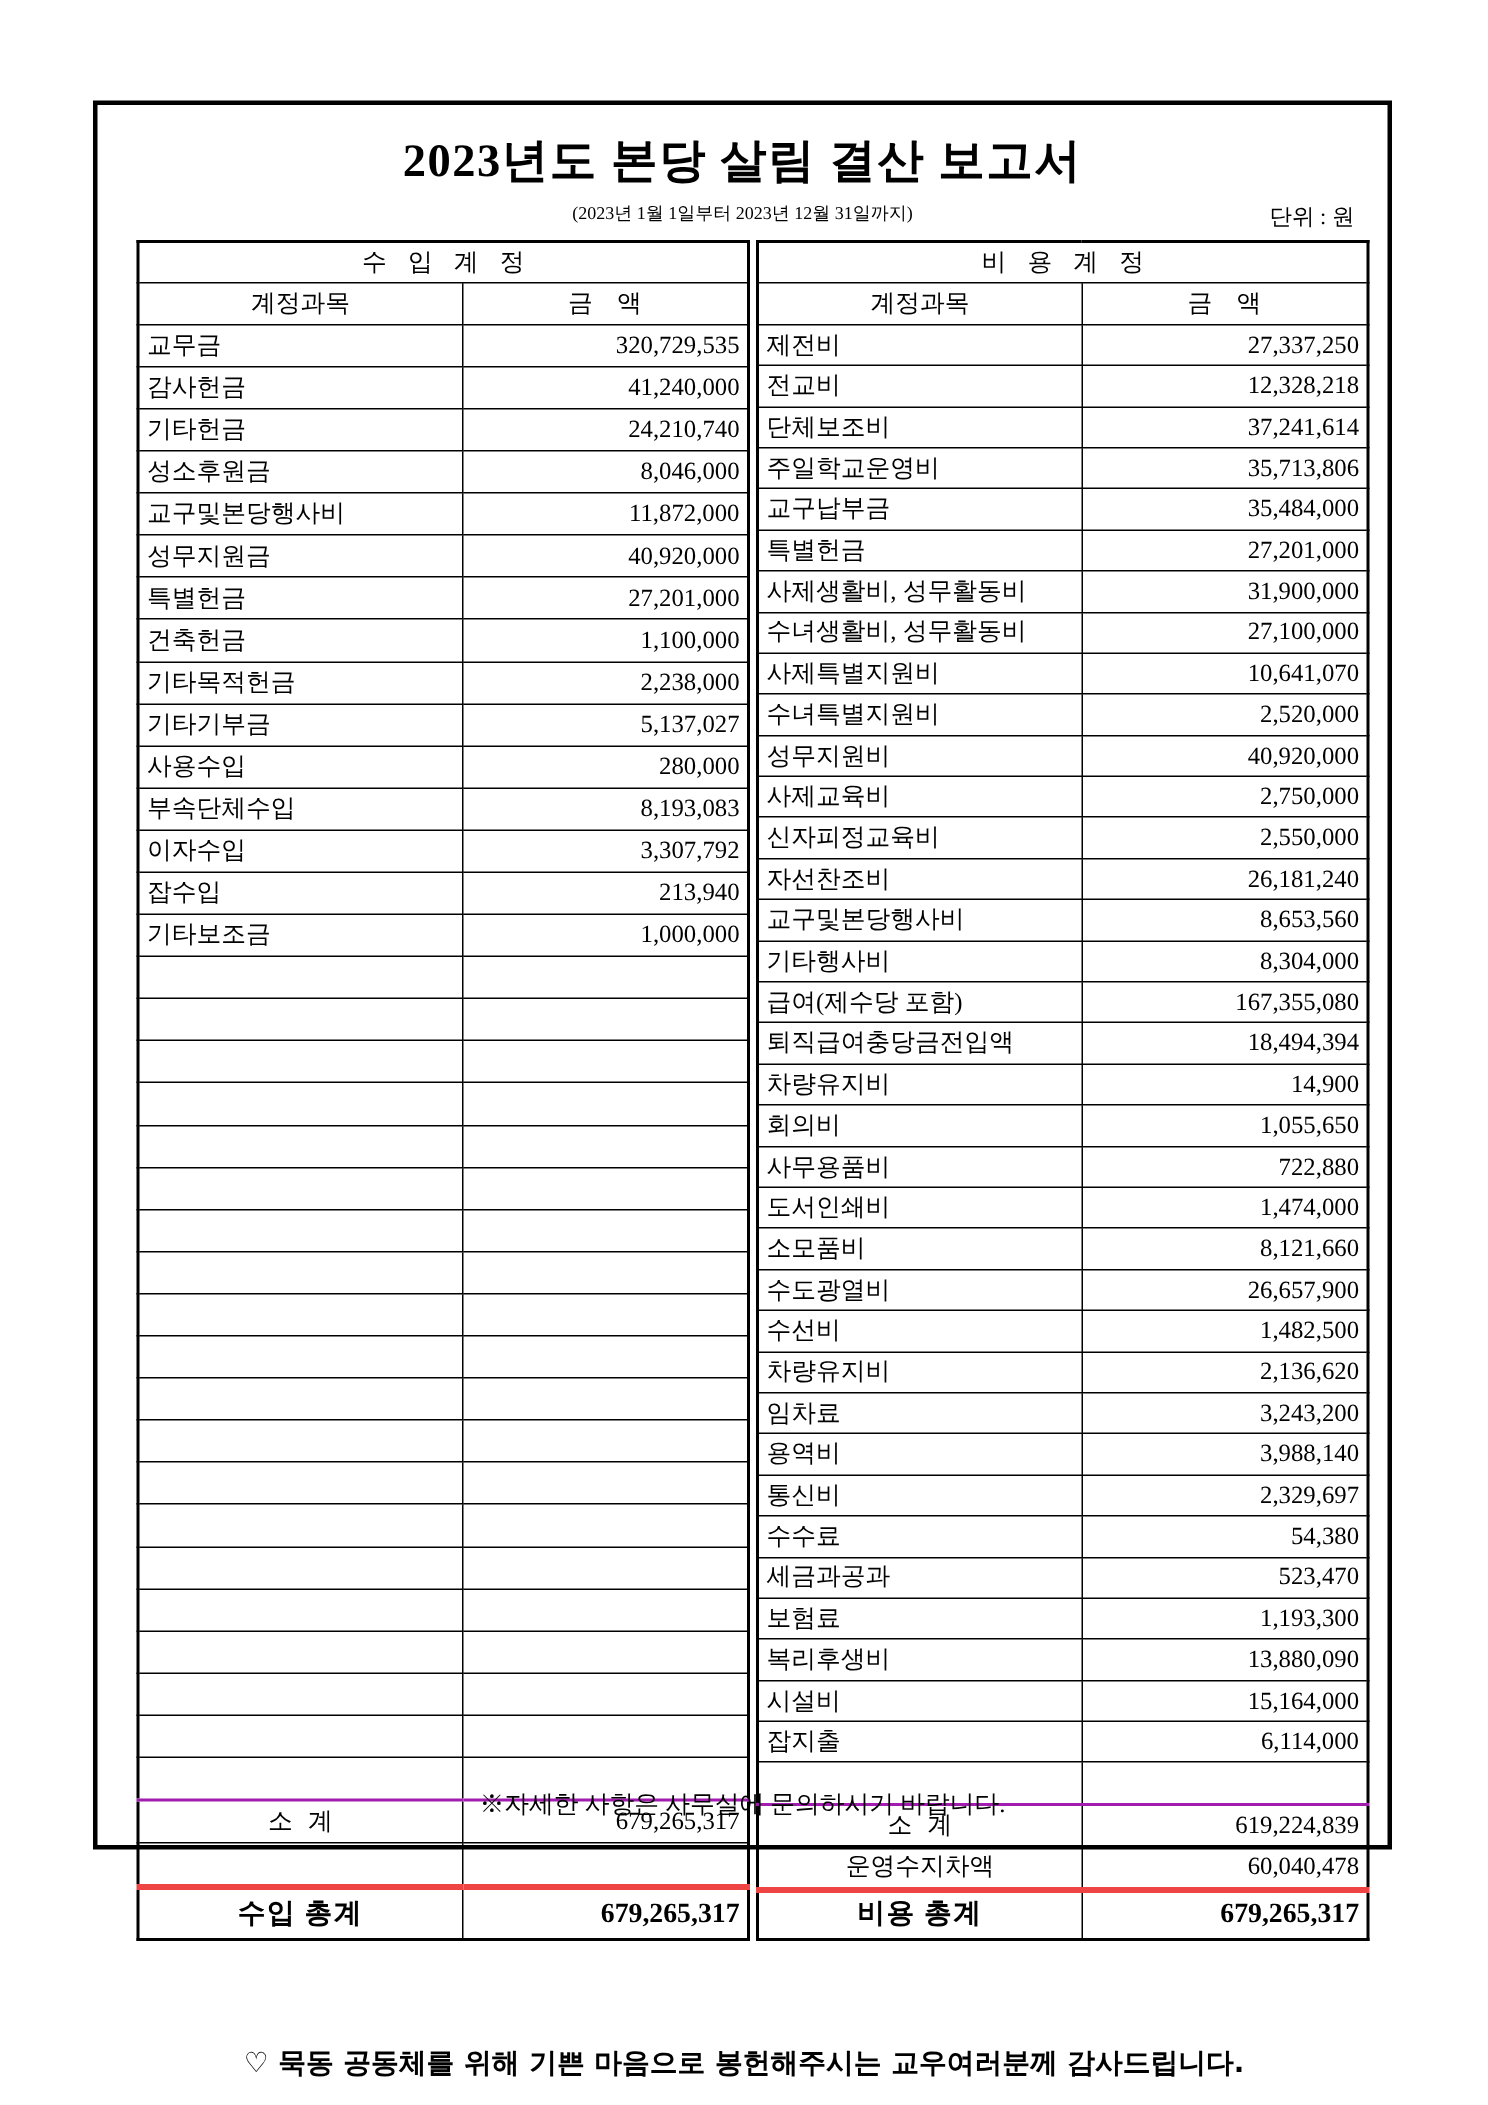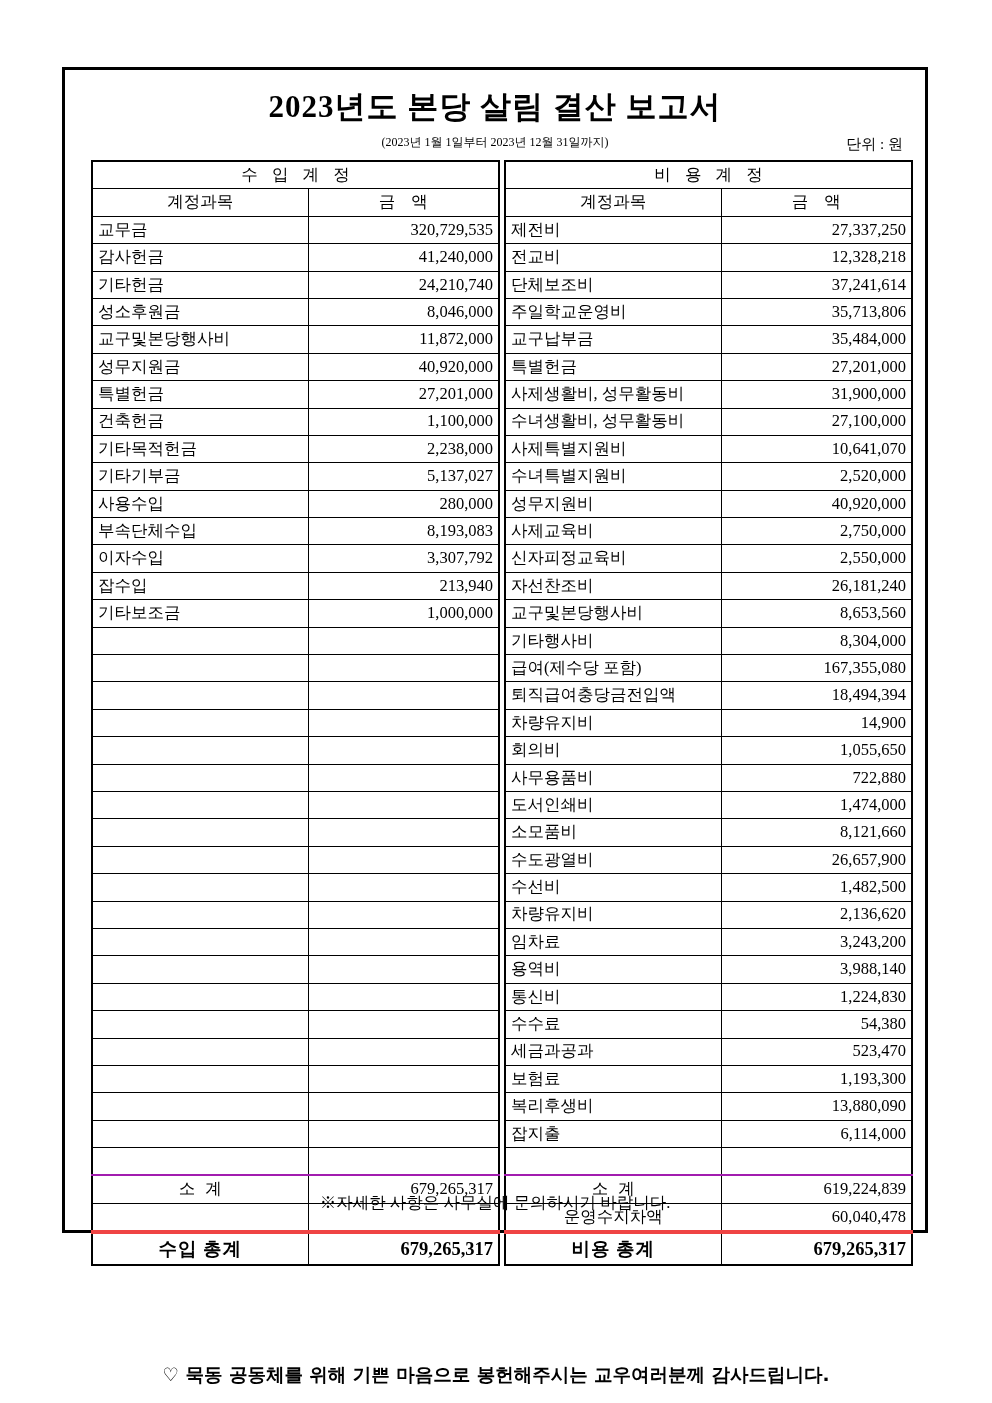--- a/index.html
+++ b/index.html
@@ -447,37 +447,41 @@
           <tr>
             <td class="name">임차료</td>
             <td class="amt">3,243,200</td>
           </tr>
           <tr>
             <td class="name">용역비</td>
             <td class="amt">3,988,140</td>
           </tr>
           <tr>
             <td class="name">통신비</td>
-            <td class="amt">1,224,830</td>
+            <td class="amt">2,329,697</td>
           </tr>
           <tr>
             <td class="name">수수료</td>
             <td class="amt">54,380</td>
           </tr>
           <tr>
             <td class="name">세금과공과</td>
             <td class="amt">523,470</td>
           </tr>
           <tr>
             <td class="name">보험료</td>
             <td class="amt">1,193,300</td>
           </tr>
           <tr>
             <td class="name">복리후생비</td>
             <td class="amt">13,880,090</td>
+          </tr>
+          <tr>
+            <td class="name">시설비</td>
+            <td class="amt">15,164,000</td>
           </tr>
           <tr>
             <td class="name">잡지출</td>
             <td class="amt">6,114,000</td>
           </tr>
           <tr class="blank">
             <td class="name"></td>
             <td class="amt"></td>
           </tr>
           <tr class="subtotal">

